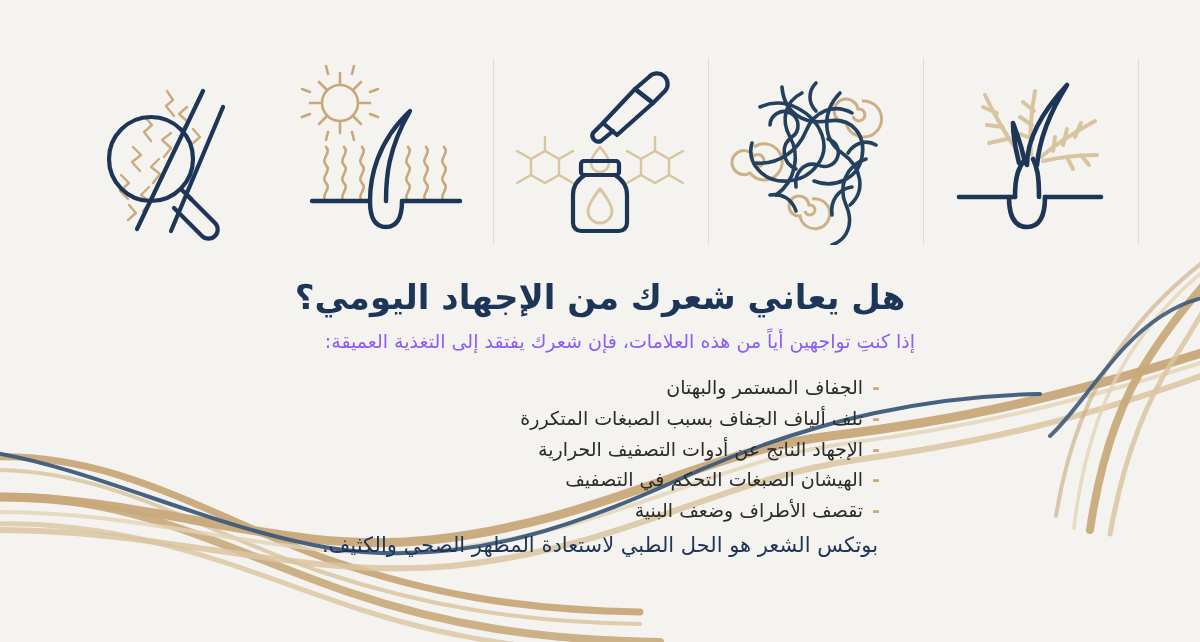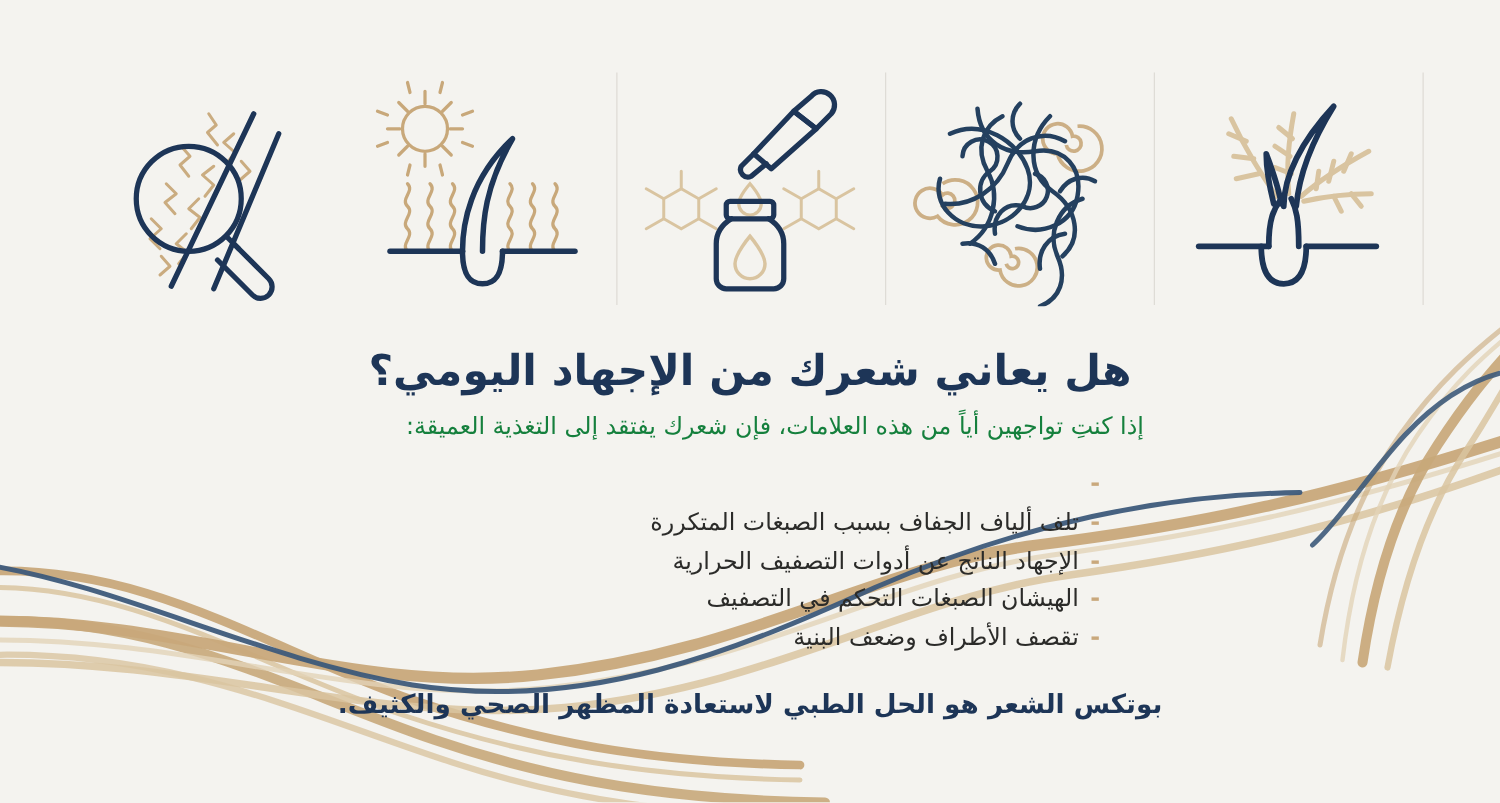--- a/index.html
+++ b/index.html
@@ -69,21 +69,21 @@
     color:#1d3557;
     letter-spacing:0px;
     line-height:1.25;
     direction:rtl;
   }
 
   #subhead {
     margin-top:10px;
     font-size:19px;
     font-weight:normal;
-    color:#15803d;
+    color:#8b5cf6;
     line-height:1.35;
     direction:rtl;
     margin-left:40px;
   }
 
   #symptom-list {
     margin:18px auto 0 auto;
     width:560px;
     list-style:none;
     direction:rtl;
@@ -102,23 +102,23 @@
   .li-dash {
     color:#c9a87c;
     font-weight:bold;
     margin-left:9px;
     font-size:19px;
     flex:0 0 auto;
   }
   .li-text { flex:0 0 auto; }
 
   #tagline {
-    margin-top:24px;
+    margin-top:6px;
     font-size:21px;
-    font-weight:bold;
+    font-weight:normal;
     color:#1d3557;
     direction:rtl;
     line-height:1.3;
   }
 </style>
 </head>
 <body>
 
 <div id="poster">
 
@@ -287,20 +287,21 @@
 
   <div id="text-block">
 
     <h1 id="headline">هل يعاني شعرك من الإجهاد اليومي؟</h1>
 
     <p id="subhead">إذا كنتِ تواجهين أياً من هذه العلامات، فإن شعرك يفتقد إلى التغذية العميقة:</p>
 
     <ul id="symptom-list">
       <li>
         <span class="li-dash">-</span>
+        <span class="li-text">الجفاف المستمر والبهتان</span>
       </li>
       <li>
         <span class="li-dash">-</span>
         <span class="li-text">تلف ألياف الجفاف بسبب الصبغات المتكررة</span>
       </li>
       <li>
         <span class="li-dash">-</span>
         <span class="li-text">الإجهاد الناتج عن أدوات التصفيف الحرارية</span>
       </li>
       <li>

